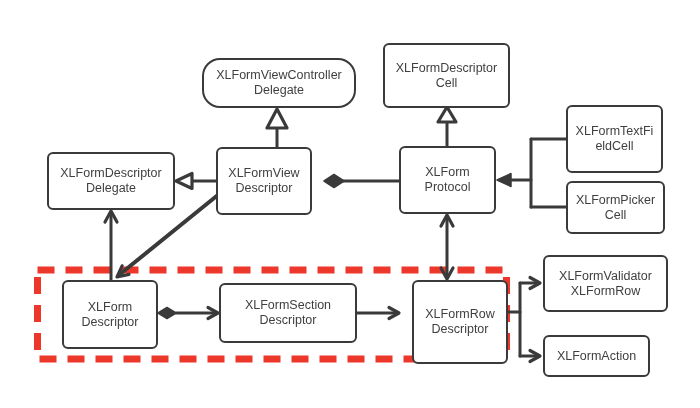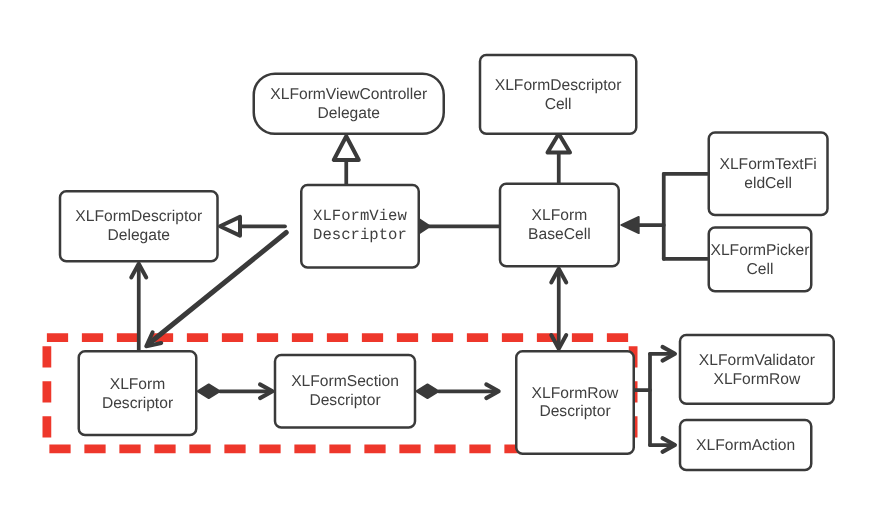--- a/index.html
+++ b/index.html
@@ -100,45 +100,45 @@
         <span>Cell</span>
       </div>
       <div class="node" style="left: 566px; top: 105px; width: 97px; height: 68px; text-align: right;">
         <span>XLFormTextFi</span>
         <span>eldCell</span>
       </div>
       <div class="node" style="left: 47px; top: 152px; width: 128px; height: 58px;">
         <span>XLFormDescriptor</span>
         <span>Delegate</span>
       </div>
-      <div class="node" style="left: 240px; top: 147px; width: 96px; height: 68px; font-family: Liberation Mono, monospace;">
+      <div class="node" style="left: 216px; top: 147px; width: 96px; height: 68px;">
         <span>XLFormView</span>
         <span>Descriptor</span>
       </div>
       <div class="node" style="left: 399px; top: 146px; width: 97px; height: 68px;">
         <span>XLForm</span>
-        <span>BaseCell</span>
+        <span>Protocol</span>
       </div>
-      <div class="node" style="left: 566px; top: 181px; width: 84px; height: 53px;">
+      <div class="node" style="left: 566px; top: 181px; width: 99px; height: 53px;">
         <span>XLFormPicker</span>
         <span>Cell</span>
       </div>
       <div class="node" style="left: 62px; top: 280px; width: 96px; height: 69px;">
         <span>XLForm</span>
         <span>Descriptor</span>
       </div>
-      <div class="node" style="left: 219px; top: 283px; width: 114px; height: 60px;">
+      <div class="node" style="left: 219px; top: 283px; width: 138px; height: 60px;">
         <span>XLFormSection</span>
         <span>Descriptor</span>
       </div>
       <div class="node" style="left: 412px; top: 280px; width: 96px; height: 84px;">
         <span>XLFormRow</span>
         <span>Descriptor</span>
       </div>
-      <div class="node" style="left: 543px; top: 255px; width: 125px; height: 57px; margin-top: 12px;">
+      <div class="node" style="left: 543px; top: 255px; width: 125px; height: 57px;">
         <span>XLFormValidator</span>
         <span>XLFormRow</span>
       </div>
       <div class="node" style="left: 543px; top: 335px; width: 107px; height: 42px; align-items: center;">
         <span>XLFormAction</span>
       </div>
     </div>
 </div>
 
 </body></html>

